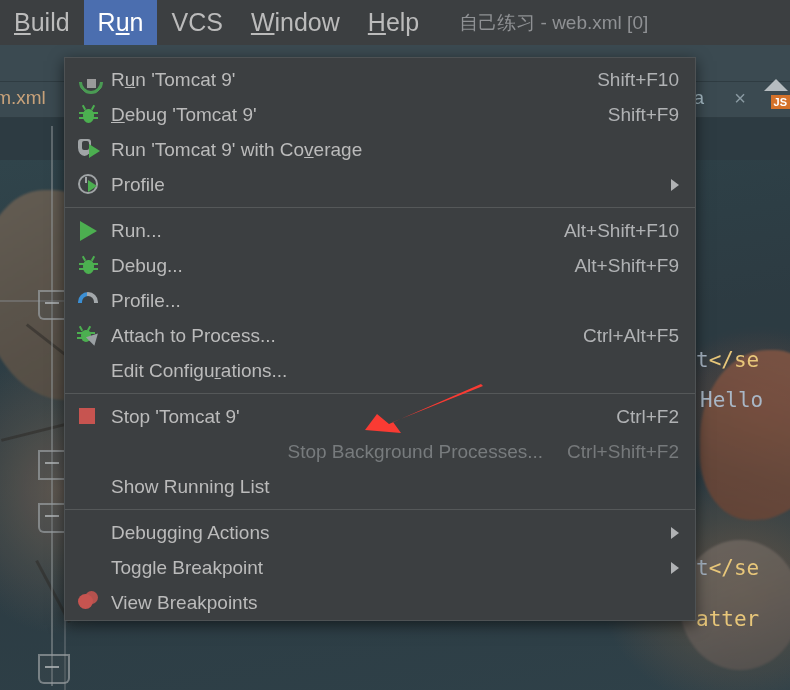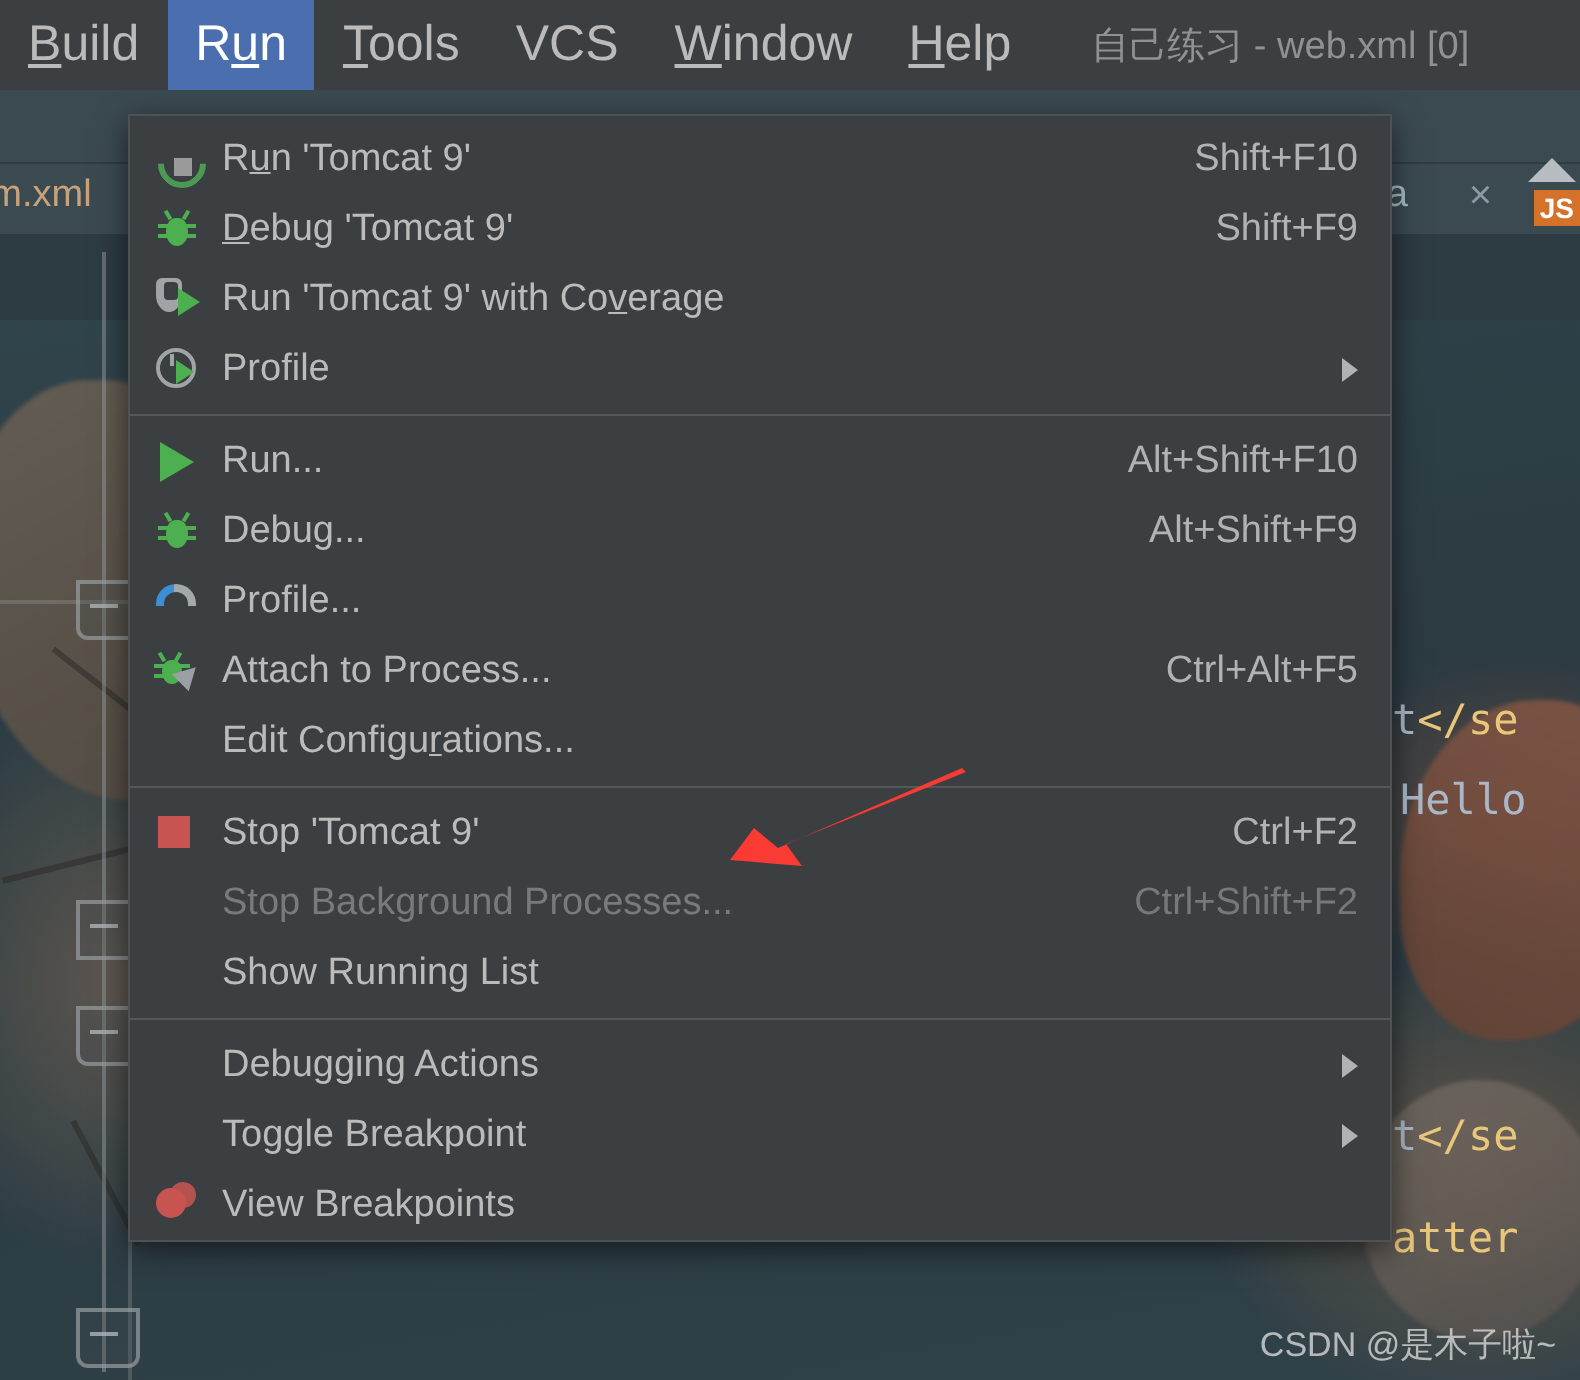--- a/index.html
+++ b/index.html
@@ -133,21 +133,21 @@
     right: 44px; top: 42px;
     font-size: 20px;
     color: #8a9aa2;
     cursor: pointer;
   }
   .jsp-badge {
     position: absolute;
     right: 0px; top: 50px;
     background: #d4722a;
     color: #ffffff;
-    font-size: 14px;
+    font-size: 11px;
     font-weight: bold;
     padding: 1px 3px;
     font-family: "Liberation Sans", sans-serif;
   }
   .jsp-roof {
     position: absolute;
     right: 2px; top: 34px;
     width: 0; height: 0;
     border-left: 12px solid transparent;
     border-right: 12px solid transparent;
@@ -238,21 +238,21 @@
     display: flex;
     align-items: center;
     justify-content: flex-start;
   }
   .mi-label {
     flex: 1;
     font-size: 19px;
     color: #bbbbbb;
     white-space: nowrap;
   }
-  .mi.disabled .mi-label { color: #777b7d; }
+  .mi.disabled .mi-label { color: #777b7d; text-align: right; }
   .mi-key {
     font-size: 19px;
     color: #b0b2b4;
     white-space: nowrap;
     margin-left: 24px;
   }
   .mi.disabled .mi-key { color: #76797b; }
   .mi-sub {
     width: 0; height: 0;
     border-top: 6px solid transparent;
@@ -447,21 +447,20 @@
   </div>
   <div class="code-line c-txt" style="left:700px; top:388px;">Hello</div>
   <div class="code-line" style="left:696px; top:556px;">
     <span class="c-txt">t</span><span class="c-tag">&lt;/se</span>
   </div>
   <div class="code-line c-tag" style="left:696px; top:607px;">atter</div>
 
   <div class="menubar">
     <div class="menubar-item"><u>B</u>uild</div>
     <div class="menubar-item active">R<u>u</u>n</div>
-    <div class="menubar-item"><u>T</u>ools</div>
     <div class="menubar-item">VCS</div>
     <div class="menubar-item"><u>W</u>indow</div>
     <div class="menubar-item"><u>H</u>elp</div>
     <div class="window-title">自己练习 - web.xml [0]</div>
   </div>
 
   <div class="dropdown">
 
     <div class="mi">
       <div class="mi-icon">
@@ -608,15 +607,14 @@
       </div>
       <div class="mi-label">View Breakpoints</div>
     </div>
 
   </div>
 
   <svg class="annot-arrow" viewBox="0 0 130 70">
     <polygon points="126,14 34,54 22,44 10,60 46,63 38,52 128,16" fill="#f93b33"></polygon>
   </svg>
 
-  <div class="watermark">CSDN @是木子啦~</div>
 
 </div>
 
 </body></html>

